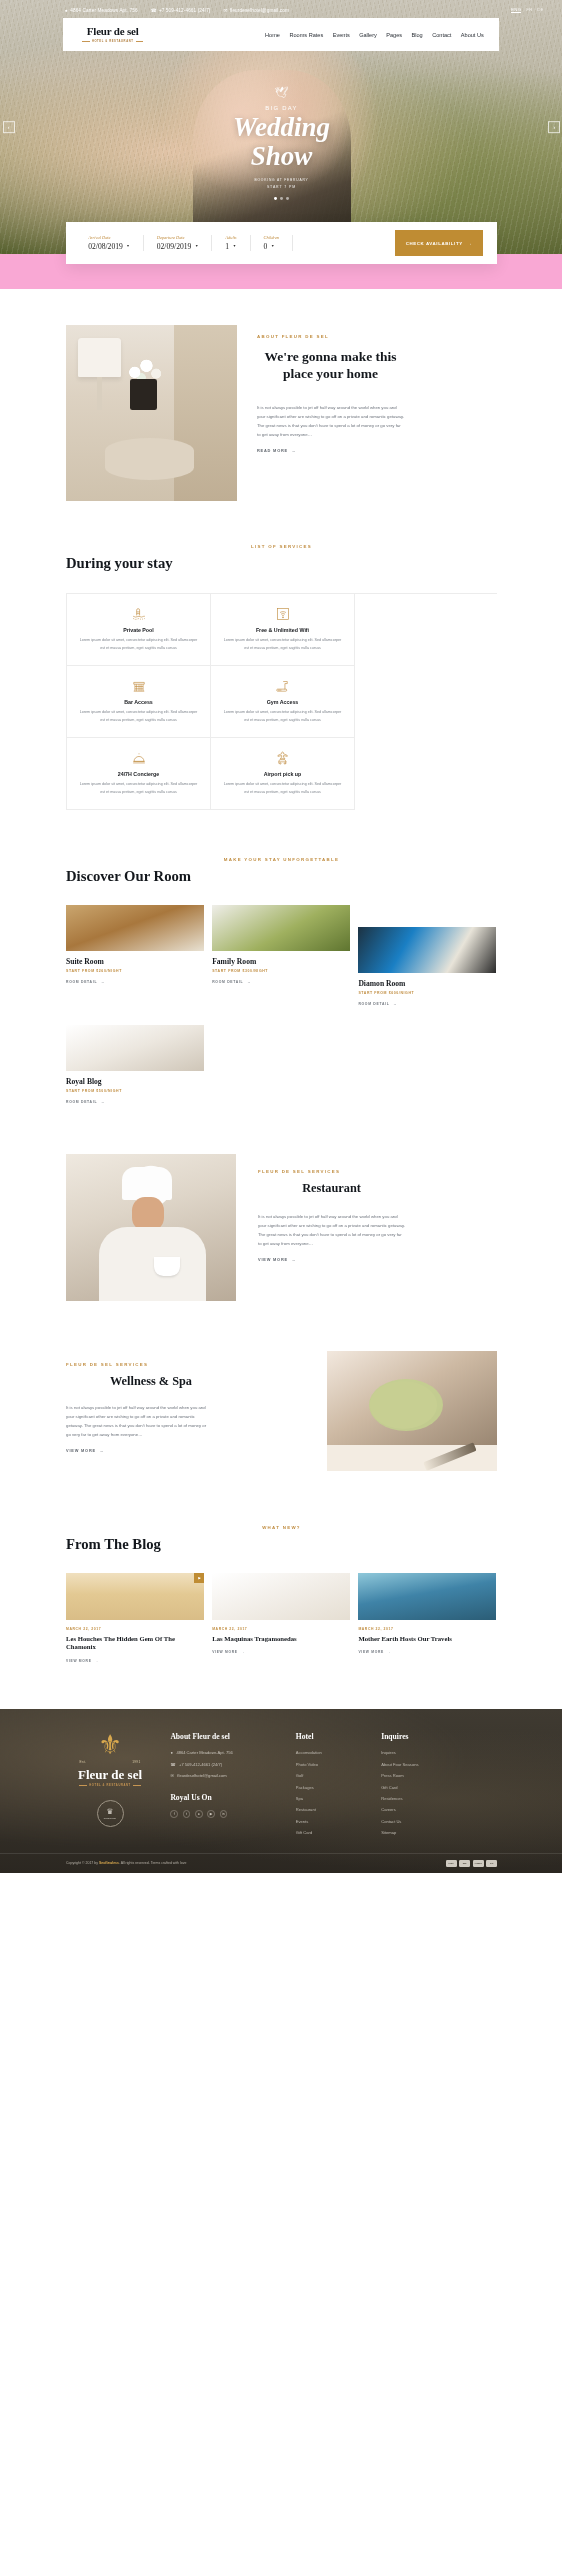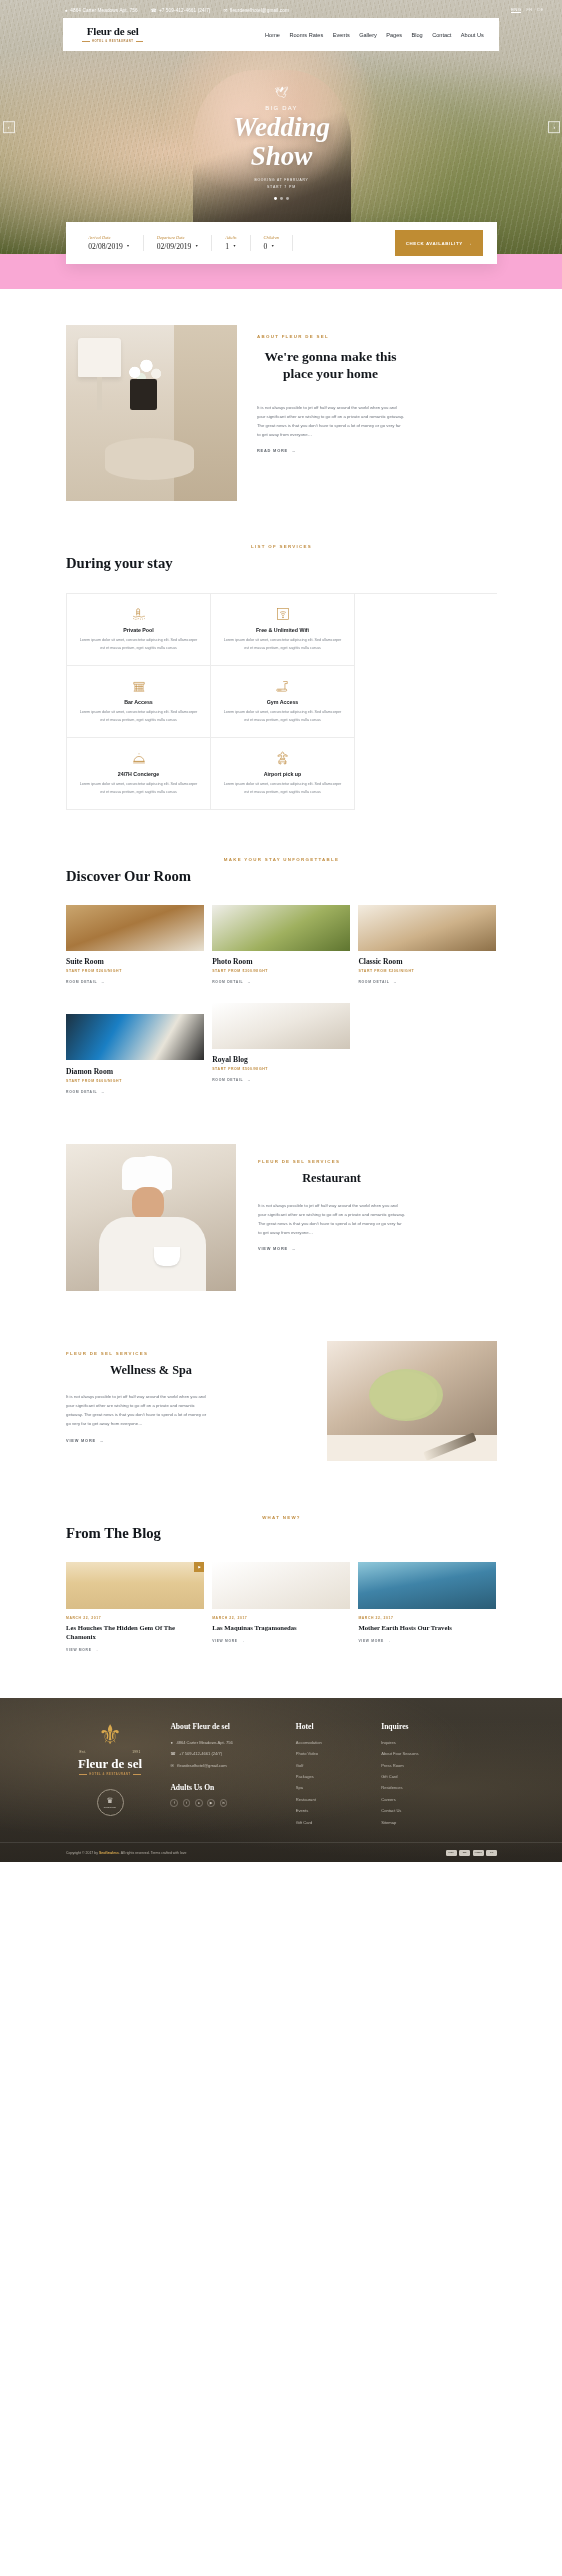--- a/index.html
+++ b/index.html
@@ -449,37 +449,28 @@
       <div class="room-name">Suite Room</div>
       <div class="room-price">START FROM $260/NIGHT</div>
       <div class="room-link">
         <span>ROOM DETAIL</span>
         <span>→</span>
       </div>
     </div>
 
     <div class="room">
       <div class="room-img img-family"></div>
-      <div class="room-name">Photo Room</div>
+      <div class="room-name">Family Room</div>
       <div class="room-price">START FROM $300/NIGHT</div>
       <div class="room-link">
         <span>ROOM DETAIL</span>
         <span>→</span>
       </div>
     </div>
 
-    <div class="room">
-      <div class="room-img img-classic"></div>
-      <div class="room-name">Classic Room</div>
-      <div class="room-price">START FROM $200/NIGHT</div>
-      <div class="room-link">
-        <span>ROOM DETAIL</span>
-        <span>→</span>
-      </div>
-    </div>
 
 
     <div class="room" style="margin-top:22px">
       <div class="room-img img-diamon"></div>
       <div class="room-name">Diamon Room</div>
       <div class="room-price">START FROM $600/NIGHT</div>
       <div class="room-link">
         <span>ROOM DETAIL</span>
         <span>→</span>
       </div>
@@ -596,21 +587,21 @@
         </div>
         <div>
           <span>☎</span>
           <span>+7 509-412-4661 (24/7)</span>
         </div>
         <div>
           <span>✉</span>
           <span>fleurdeselhotel@gmail.com</span>
         </div>
       </div>
-      <div class="f-h f-follow-h">Adults Us On</div>
+      <div class="f-h f-follow-h">Royal Us On</div>
       <div class="f-social">
         <span>f</span>
         <span>t</span>
         <span>●</span>
         <span>▶</span>
         <span>in</span>
       </div>
     </div>
 
     <div class="f-col">

